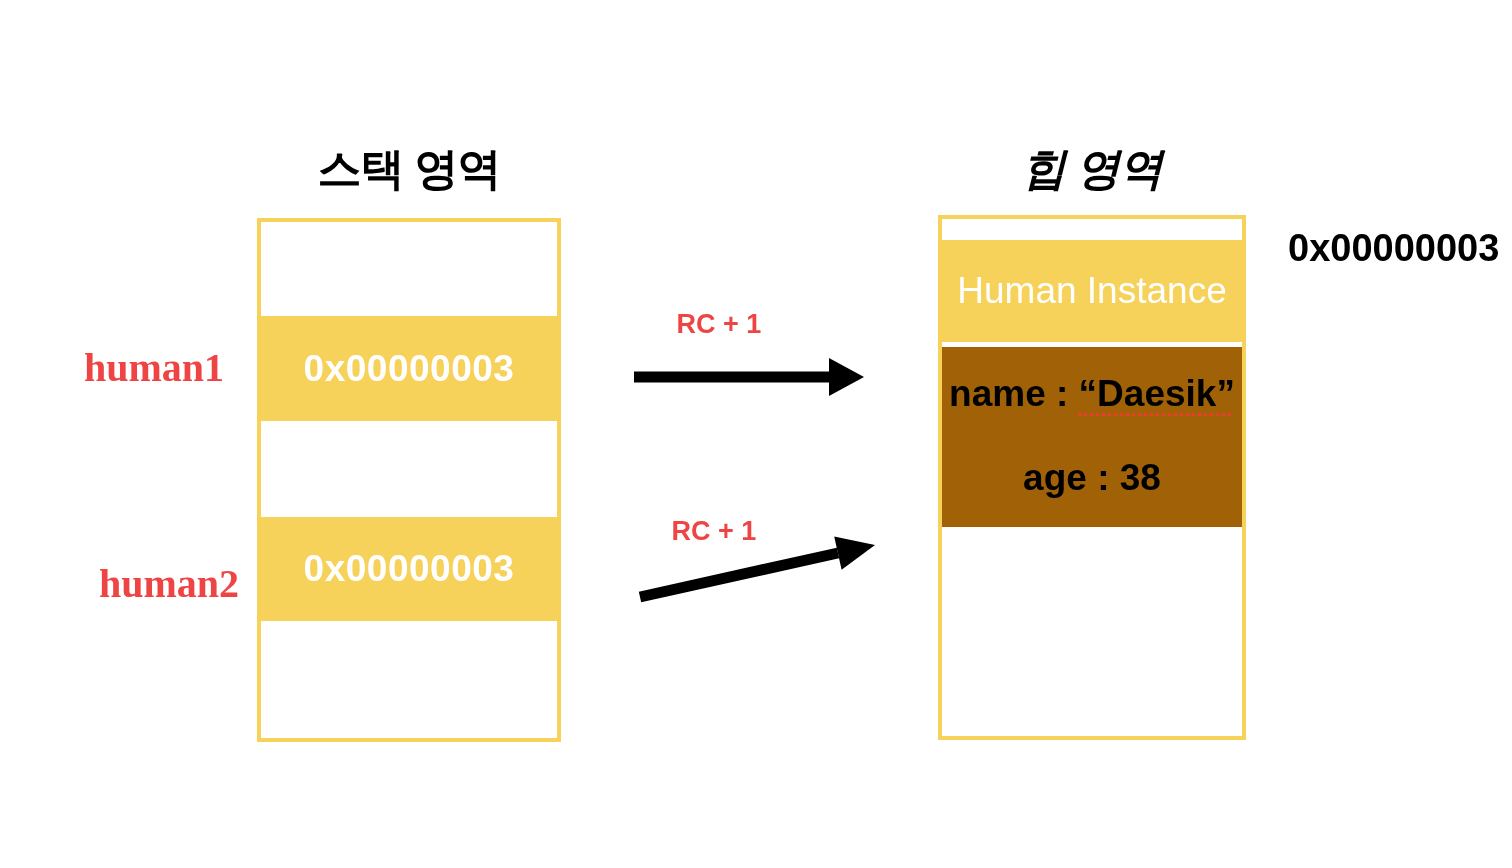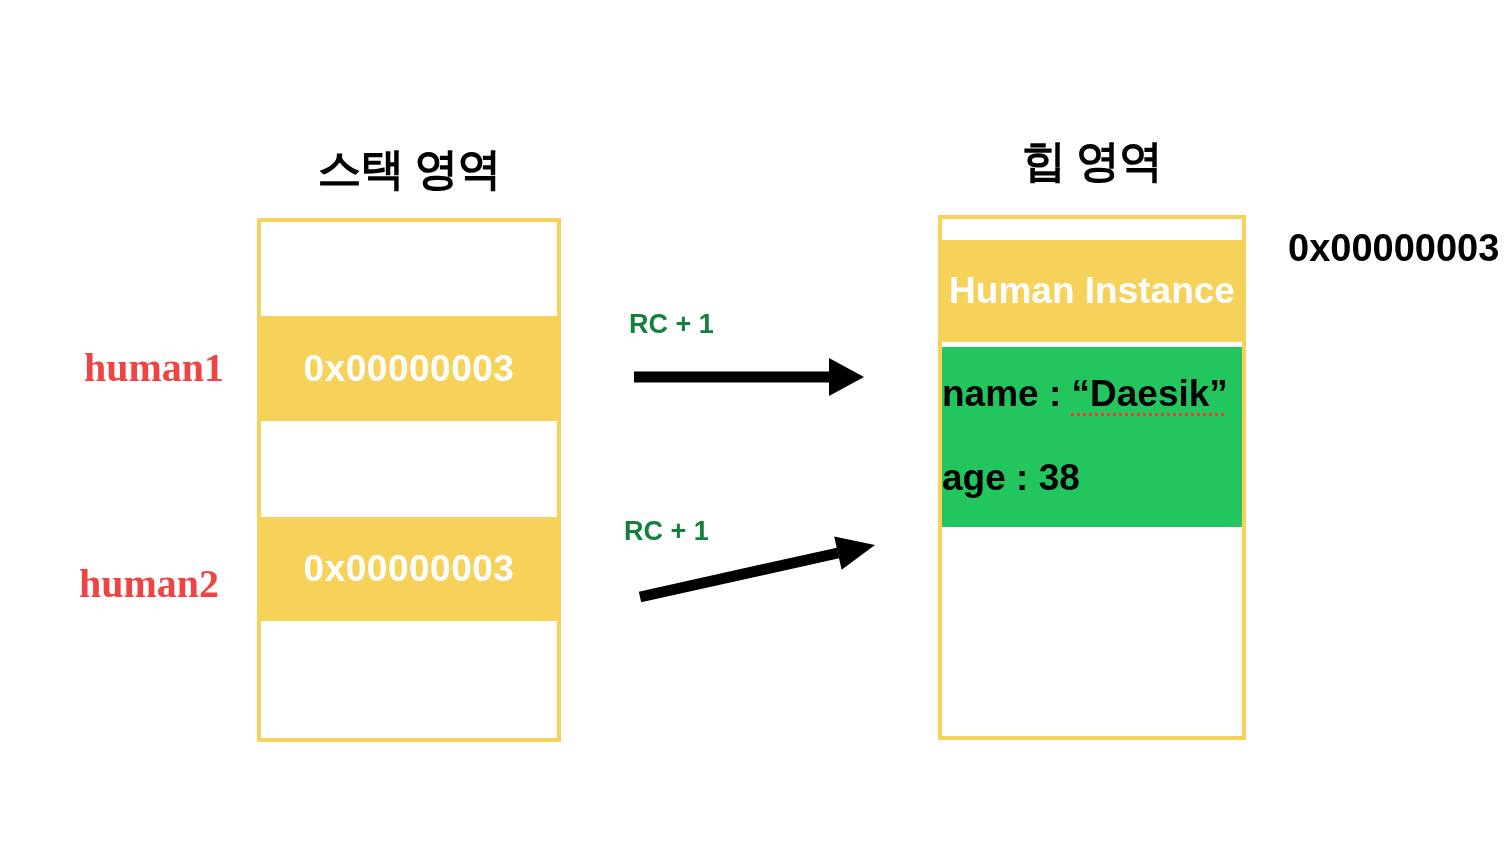--- a/index.html
+++ b/index.html
@@ -7,21 +7,21 @@
     position:relative; width:1512px; height:756px; background:#ffffff;
     font-family:"Liberation Sans", sans-serif; overflow:hidden;margin-left:32px;
   }
 
   
   .area-title {
     position:absolute; font-size:44px; font-weight:800; color:#000;
     text-align:center; letter-spacing:-1px; white-space:nowrap;
   }
   .stack-title { left:225px; top:140px; width:304px; }
-  .heap-title  { left:906px; top:132px; width:308px; }
+  .heap-title  { left:906px; top:140px; width:308px;font-style:italic; }
 
   
   .stack-box {
     position:absolute; left:225px; top:218px; width:304px; height:524px;
     border:4px solid #F6D25A; box-sizing:border-box; background:#fff;
     display:flex; flex-direction:column;
   }
   .srow { width:100%; }
   .srow.pointer {
     background:#F6D25A; display:flex; align-items:center; justify-content:center;
@@ -33,48 +33,48 @@
   .sr4 { height:104px; }
   .sr5 { flex:1; }
 
   
   .var-label {
     position:absolute; width:180px; text-align:center;
     font-family:cursive; font-size:40px; font-weight:700; color:#ef4444;
     white-space:nowrap;
   }
   .human1 { left:32px; top:344px; }
-  .human2 { left:27px; top:560px; }
+  .human2 { left:27px; top:560px;text-align:right; }
 
   
   .rc-label {
-    position:absolute; width:180px; text-align:left;
-    font-size:27px; font-weight:700; color:#15803d; white-space:nowrap;
+    position:absolute; width:180px; text-align:center;
+    font-size:27px; font-weight:700; color:#ef4444; white-space:nowrap;
   }
   .rc1 { left:597px; top:309px; }
   .rc2 { left:592px; top:516px; }
 
   .arrows-svg { position:absolute; left:0; top:0; pointer-events:none; }
 
   
   .heap-box {
     position:absolute; left:906px; top:215px; width:308px; height:525px;
     border:4px solid #F6D25A; box-sizing:border-box; background:#fff;
     display:flex; flex-direction:column;
   }
   .heap-strip { height:21px; background:#ffffff; }
   .heap-header {
     height:102px; background:#F6D25A; color:#ffffff;
-    font-size:37px; font-weight:700;
+    font-size:37px; font-weight:400;
     display:flex; align-items:center; justify-content:center;
   }
   .heap-divider { height:5px; background:#ffffff; }
   .heap-fields {
-    height:180px; background:#22c55e; color:#000;
-    text-align:left; font-size:37px; font-weight:700;
+    height:180px; background:#a16207; color:#000;
+    text-align:center; font-size:37px; font-weight:700;
   }
   .field-name { margin-top:22px; line-height:50px; }
   .field-age  { margin-top:34px; line-height:50px; }
   .misspelled {
     text-decoration-line:underline;
     text-decoration-style:dotted;
     text-decoration-color:#F03B30;
     text-decoration-thickness:3px;
     text-underline-offset:7px;
   }

